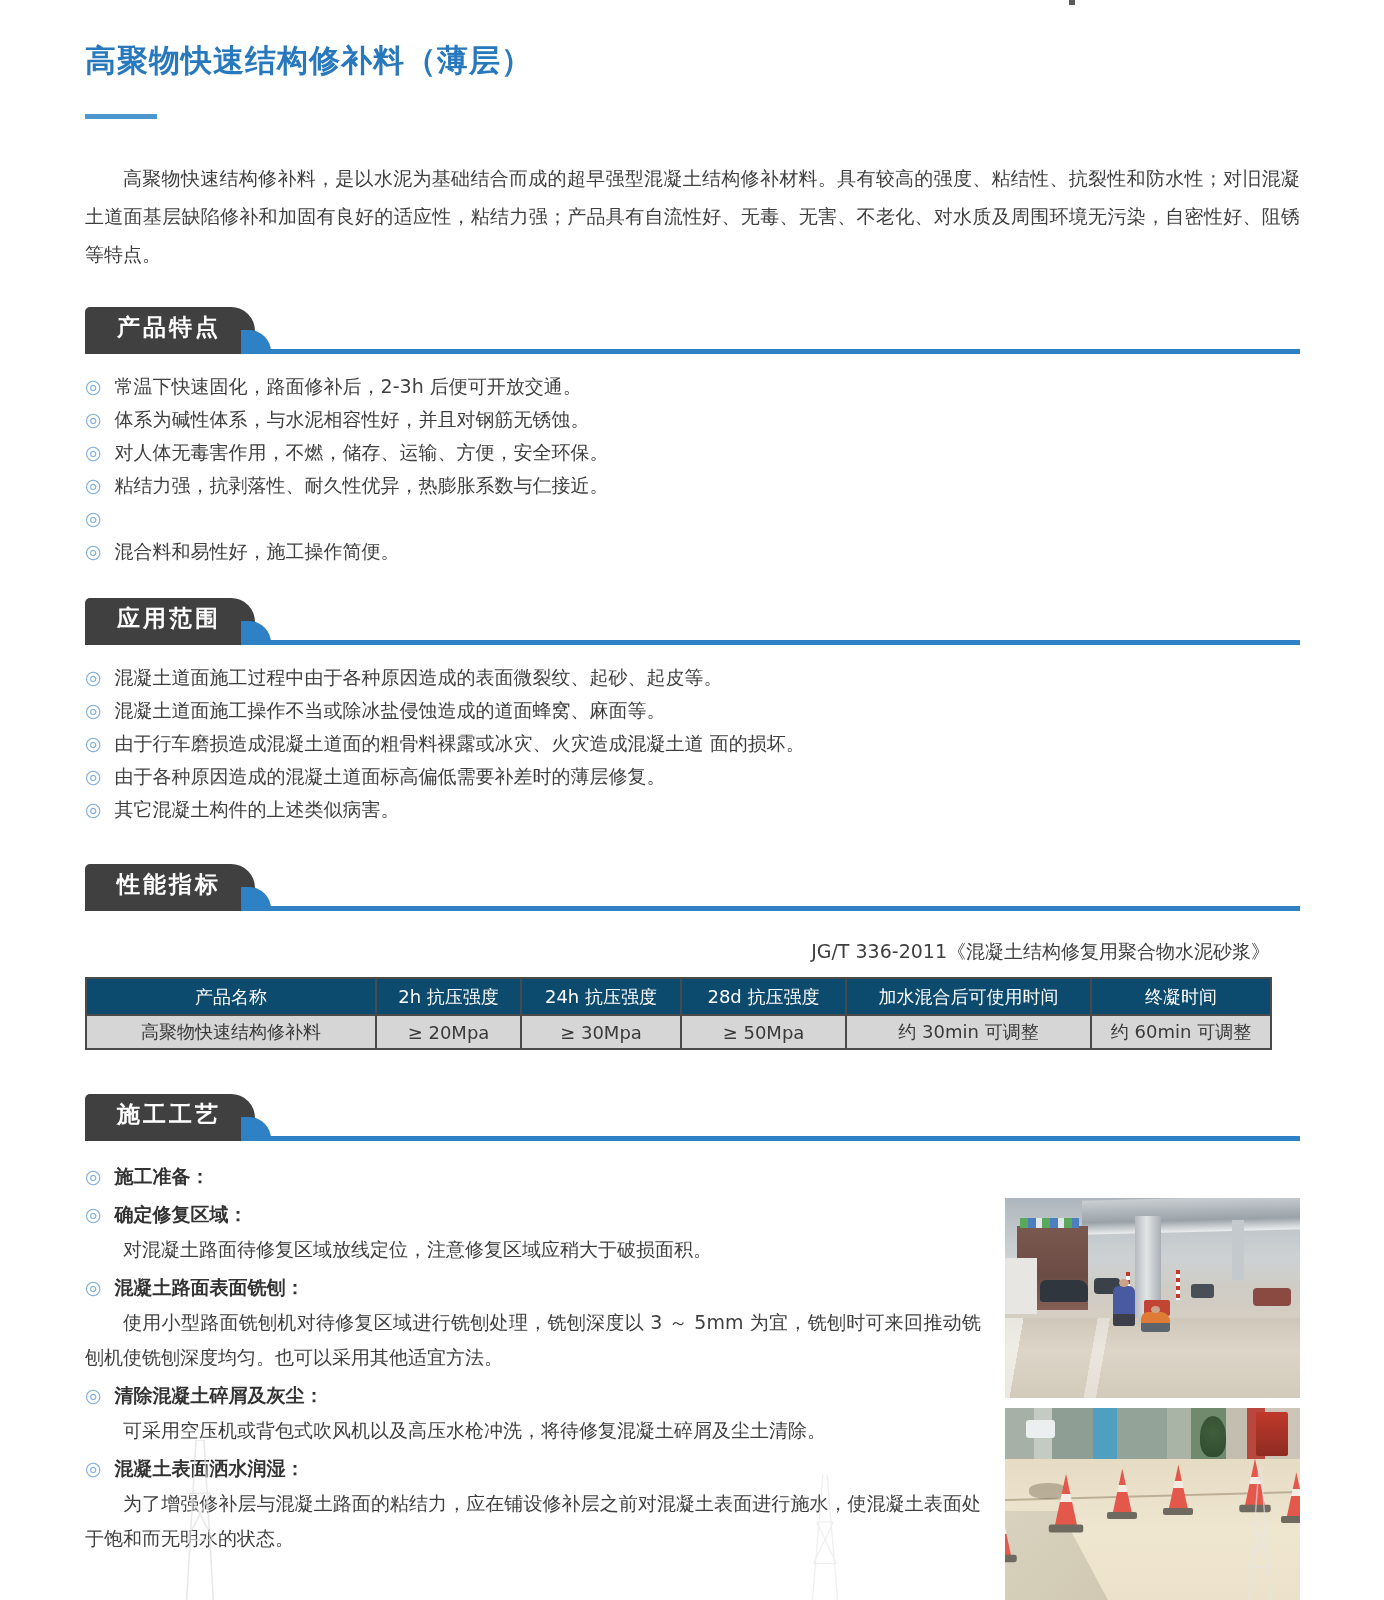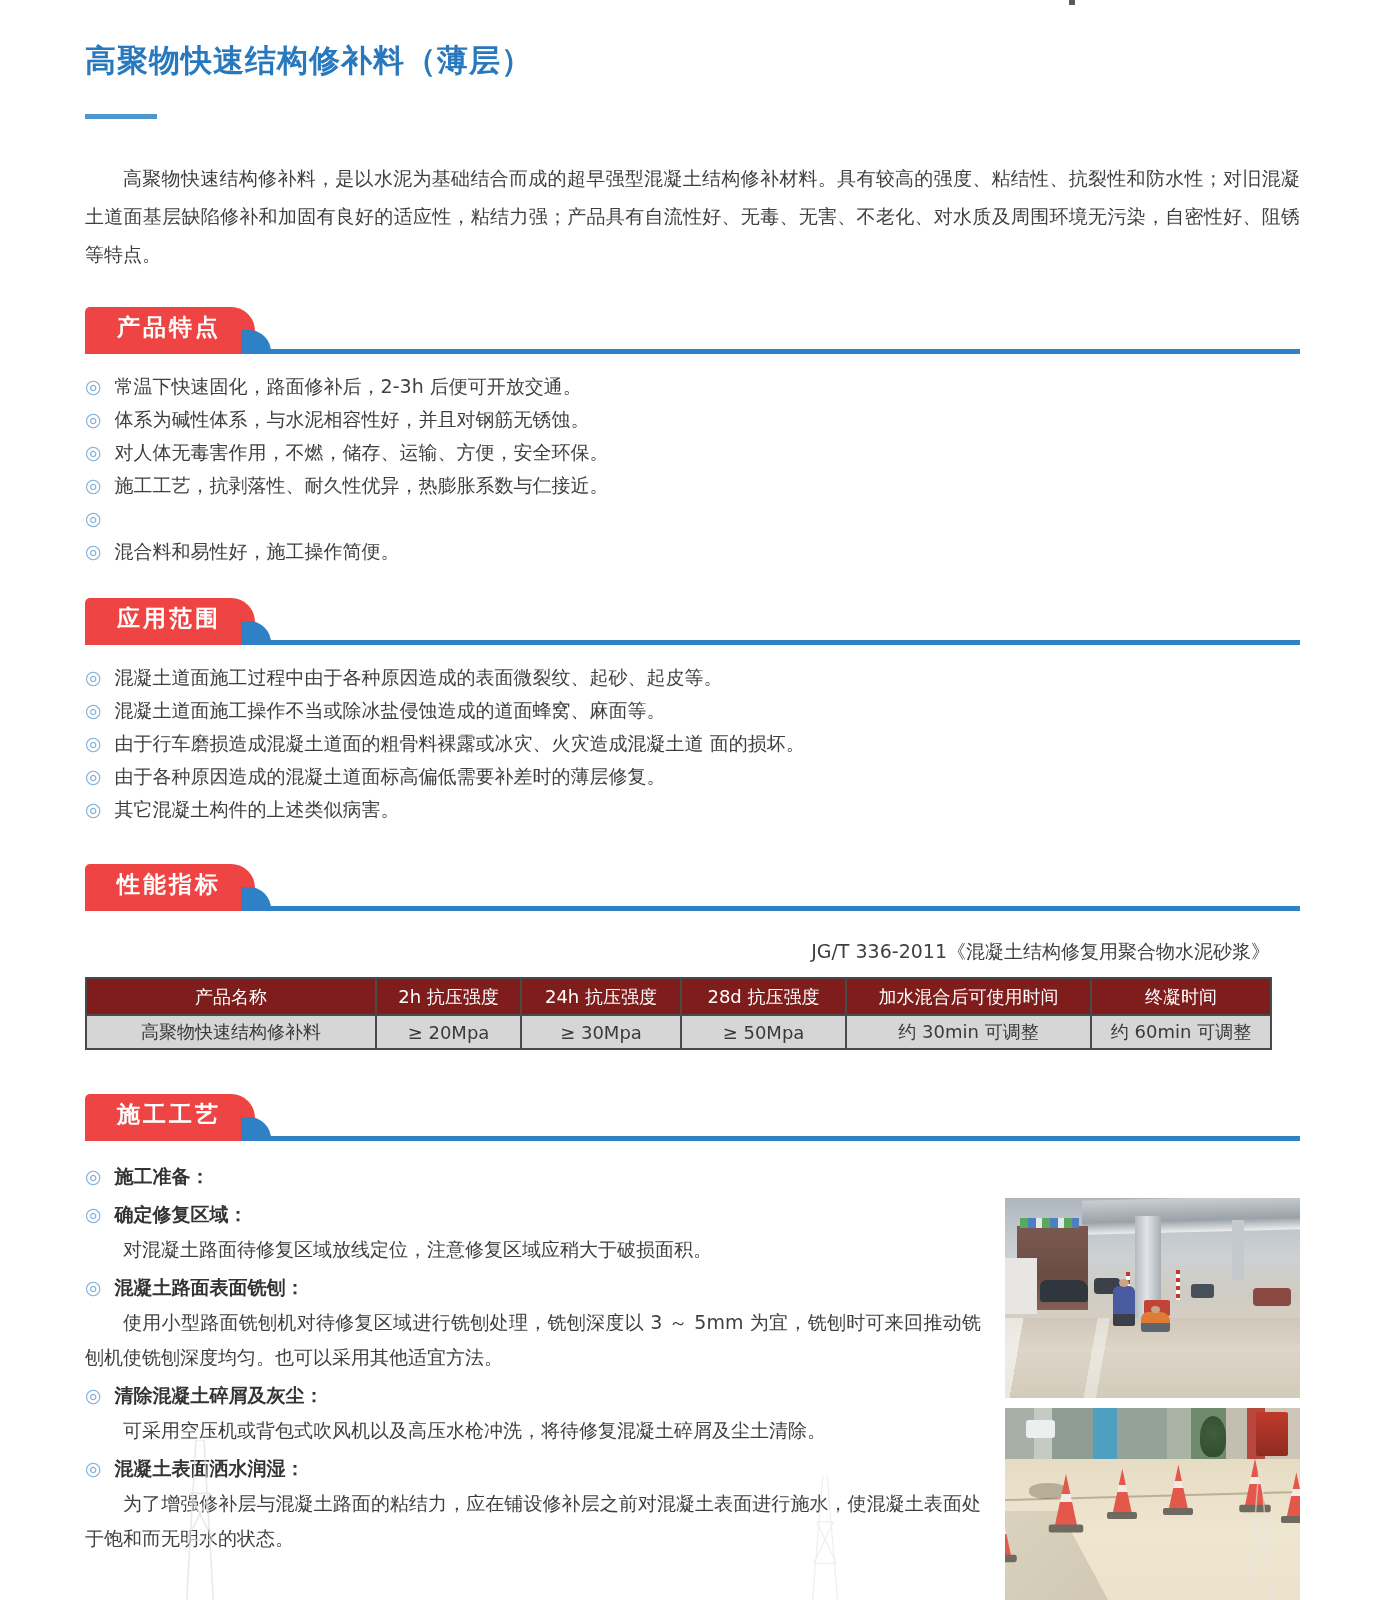--- a/index.html
+++ b/index.html
@@ -14,40 +14,40 @@
   .page-title{margin-top:40px;font-size:31px;font-weight:bold;color:#2878be;letter-spacing:1px;}
   .title-dash{margin-top:32px;width:72px;height:5px;background:#4e97ce;}
 
   .intro{margin-top:40px;font-size:19px;line-height:38px;text-align:justify;text-indent:2em;color:#3f3f3f;}
 
   .banner{position:relative;height:47px;}
   .banner .rule{position:absolute;left:0;right:0;bottom:0;height:5px;background:#2e81c4;}
   .tab{
     position:relative;display:inline-flex;align-items:center;
     height:47px;min-width:112px;padding:0 34px 6px 32px;box-sizing:border-box;
-    background:#ef4444;color:#ffffff;font-size:23px;font-weight:bold;letter-spacing:3px;
+    background:#404040;color:#ffffff;font-size:23px;font-weight:bold;letter-spacing:3px;
     border-radius:5px 24px 0 0;z-index:2;
   }
   .tab::after{
     content:"";position:absolute;right:-16px;bottom:0;width:30px;height:24px;
     background:#2e81c4;border-radius:0 22px 0 0;z-index:-1;
   }
 
   .sec-features{margin-top:34px;}
   .sec-applications{margin-top:30px;}
   .sec-performance{margin-top:38px;}
   .sec-process{margin-top:44px;}
 
   .blist{margin-top:16px;}
   .bitem{display:flex;font-size:19px;line-height:33px;color:#3f3f3f;}
   .bullet{color:#7fafd9;margin-right:13px;flex:none;}
 
   .caption{margin-top:28px;text-align:right;font-size:19px;color:#3f3f3f;width:1185px;}
   table.perf{margin-top:12px;border-collapse:collapse;table-layout:fixed;width:1185px;font-size:18px;}
-  table.perf th{background:#7f1d1d;color:#ffffff;font-weight:normal;height:35px;border:2px solid #4a4a4a;padding:0 20px;}
+  table.perf th{background:#0c4a6e;color:#ffffff;font-weight:normal;height:35px;border:2px solid #4a4a4a;padding:0 20px;}
   table.perf td{background:#d6d6d6;color:#3a3a3a;height:32px;text-align:center;border:2px solid #4a4a4a;padding:0 4px;}
 
   .steps{margin-top:18px;}
   .step-title{display:flex;font-size:19px;font-weight:bold;color:#333333;line-height:35px;margin-top:3px;}
   .step-body{font-size:19px;line-height:35px;text-indent:2em;text-align:justify;color:#3f3f3f;margin:0;}
 
   .photos{float:right;width:295px;margin-left:24px;margin-top:4px;}
   .photo{position:relative;width:295px;overflow:hidden;}
   .photo + .photo{margin-top:10px;}
 
@@ -139,21 +139,21 @@
       <div class="bitem">
           <span class="bullet">◎</span>
           <span>体系为碱性体系，与水泥相容性好，并且对钢筋无锈蚀。</span>
         </div>
       <div class="bitem">
           <span class="bullet">◎</span>
           <span>对人体无毒害作用，不燃，储存、运输、方便，安全环保。</span>
         </div>
       <div class="bitem">
           <span class="bullet">◎</span>
-          <span>施工工艺，抗剥落性、耐久性优异，热膨胀系数与仁接近。</span>
+          <span>粘结力强，抗剥落性、耐久性优异，热膨胀系数与仁接近。</span>
         </div>
       <div class="bitem">
           <span class="bullet">◎</span>
         </div>
       <div class="bitem">
           <span class="bullet">◎</span>
           <span>混合料和易性好，施工操作简便。</span>
         </div>
     </div>
   </div>

